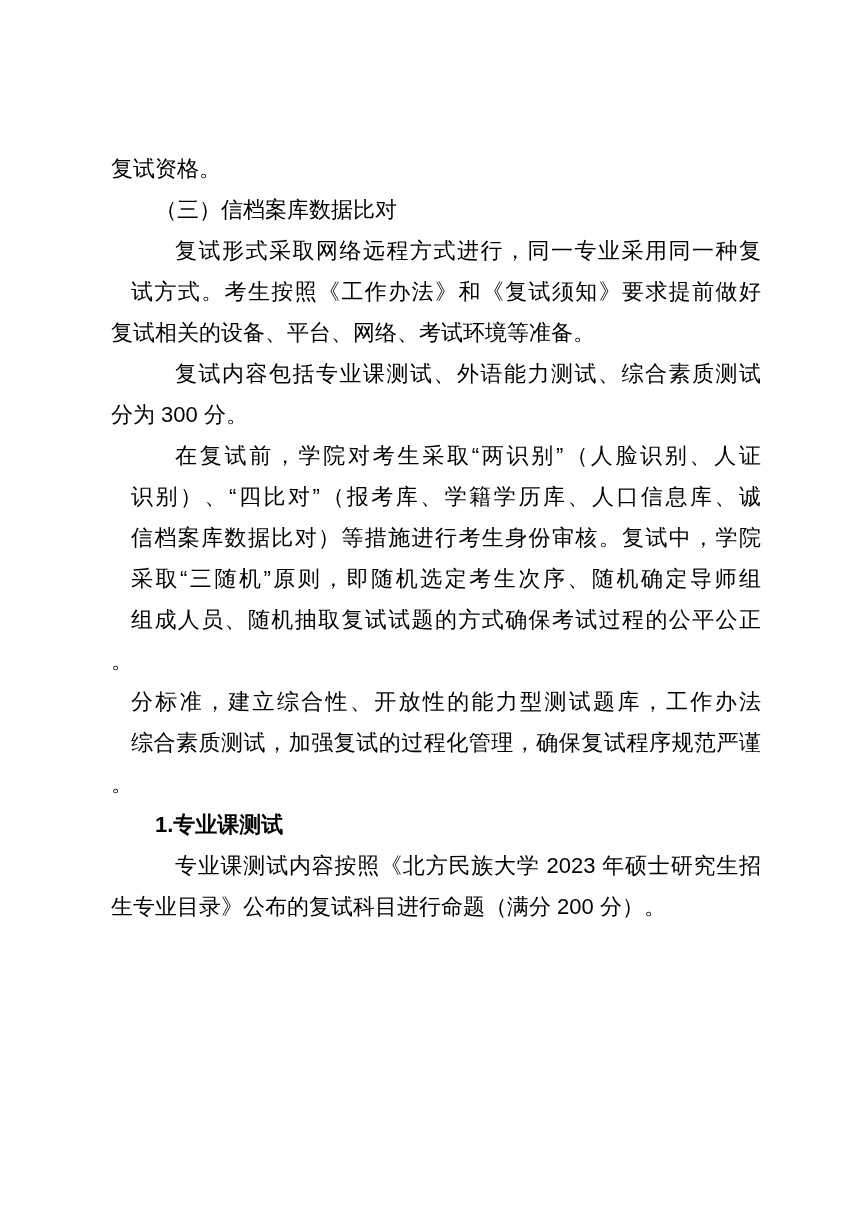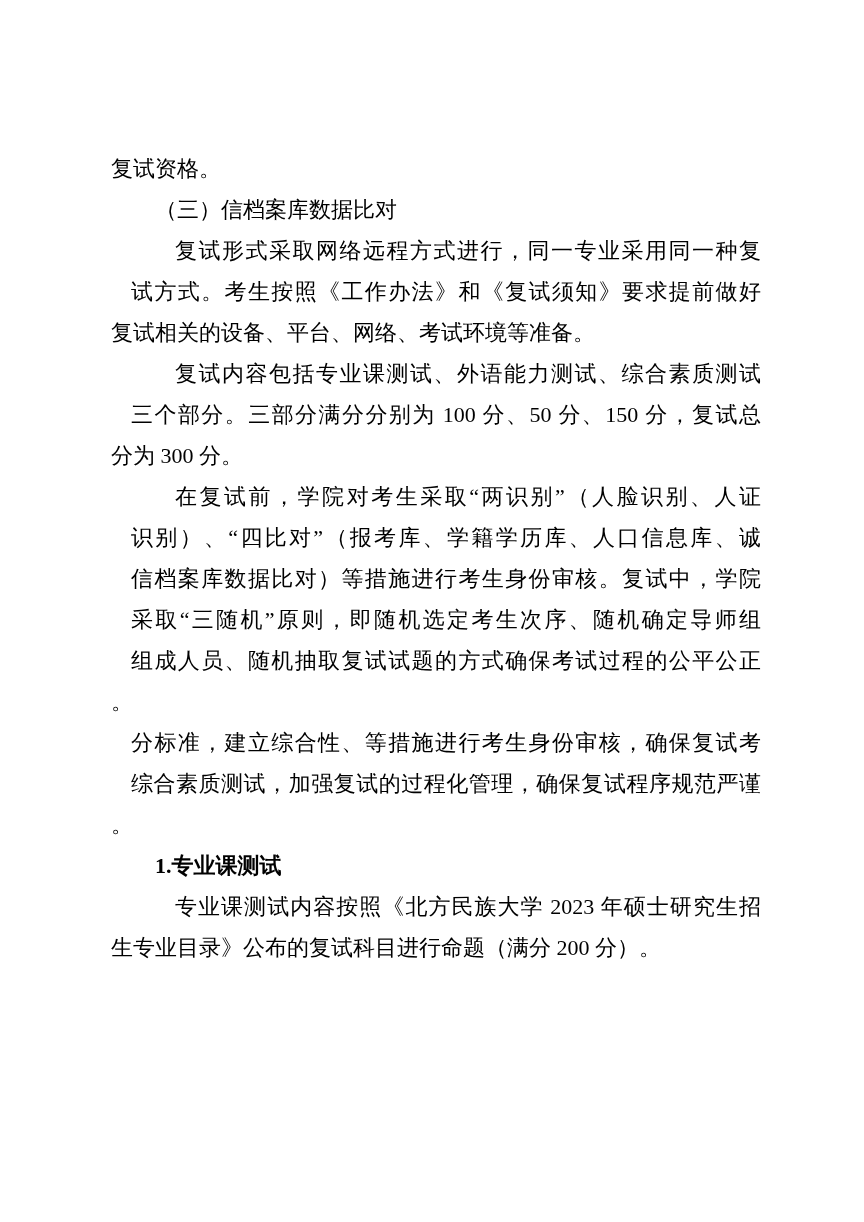--- a/index.html
+++ b/index.html
@@ -6,21 +6,21 @@
     margin: 0;
     padding: 0;
     background: #ffffff;
   }
   .page {
     position: relative;
     width: 864px;
     height: 1222px;
     background: #ffffff;
     overflow: hidden;
-    font-family: Liberation Serif, serif;
+    font-family: Liberation Sans, sans-serif;
   }
   .content {
     position: absolute;
     left: 111px;
     top: 148px;
     width: 650px;
     color: #000000;
   }
   .line {
     font-size: 22px;
@@ -50,28 +50,27 @@
 <body>
 
 <div class="page">
   <div class="content">
     <div class="line">复试资格。</div>
     <div class="line ind">（三）信档案库数据比对</div>
     <div class="line ind j">复试形式采取网络远程方式进行，同一专业采用同一种复</div>
     <div class="line j">试方式。考生按照《工作办法》和《复试须知》要求提前做好</div>
     <div class="line">复试相关的设备、平台、网络、考试环境等准备。</div>
     <div class="line ind j">复试内容包括专业课测试、外语能力测试、综合素质测试</div>
-    <div class="line j">三个部分。三部分满分分别为 100 分、50 分、150 分，复试总</div>
     <div class="line">分为 300 分。</div>
     <div class="line ind j">在复试前，学院对考生采取“两识别”（人脸识别、人证</div>
     <div class="line j">识别）、“四比对”（报考库、学籍学历库、人口信息库、诚</div>
     <div class="line j">信档案库数据比对）等措施进行考生身份审核。复试中，学院</div>
     <div class="line j">采取“三随机”原则，即随机选定考生次序、随机确定导师组</div>
     <div class="line j">组成人员、随机抽取复试试题的方式确保考试过程的公平公正</div>
     <div class="line">。</div>
-    <div class="line j">分标准，建立综合性、等措施进行考生身份审核，确保复试考</div>
+    <div class="line j">分标准，建立综合性、开放性的能力型测试题库，工作办法</div>
     <div class="line j">综合素质测试，加强复试的过程化管理，确保复试程序规范严谨</div>
     <div class="line">。</div>
     <div class="line ind b">1.专业课测试</div>
     <div class="line ind j">专业课测试内容按照《北方民族大学 2023 年硕士研究生招</div>
     <div class="line">生专业目录》公布的复试科目进行命题（满分 200 分）。</div>
   </div>
 </div>
 
 </body></html>

